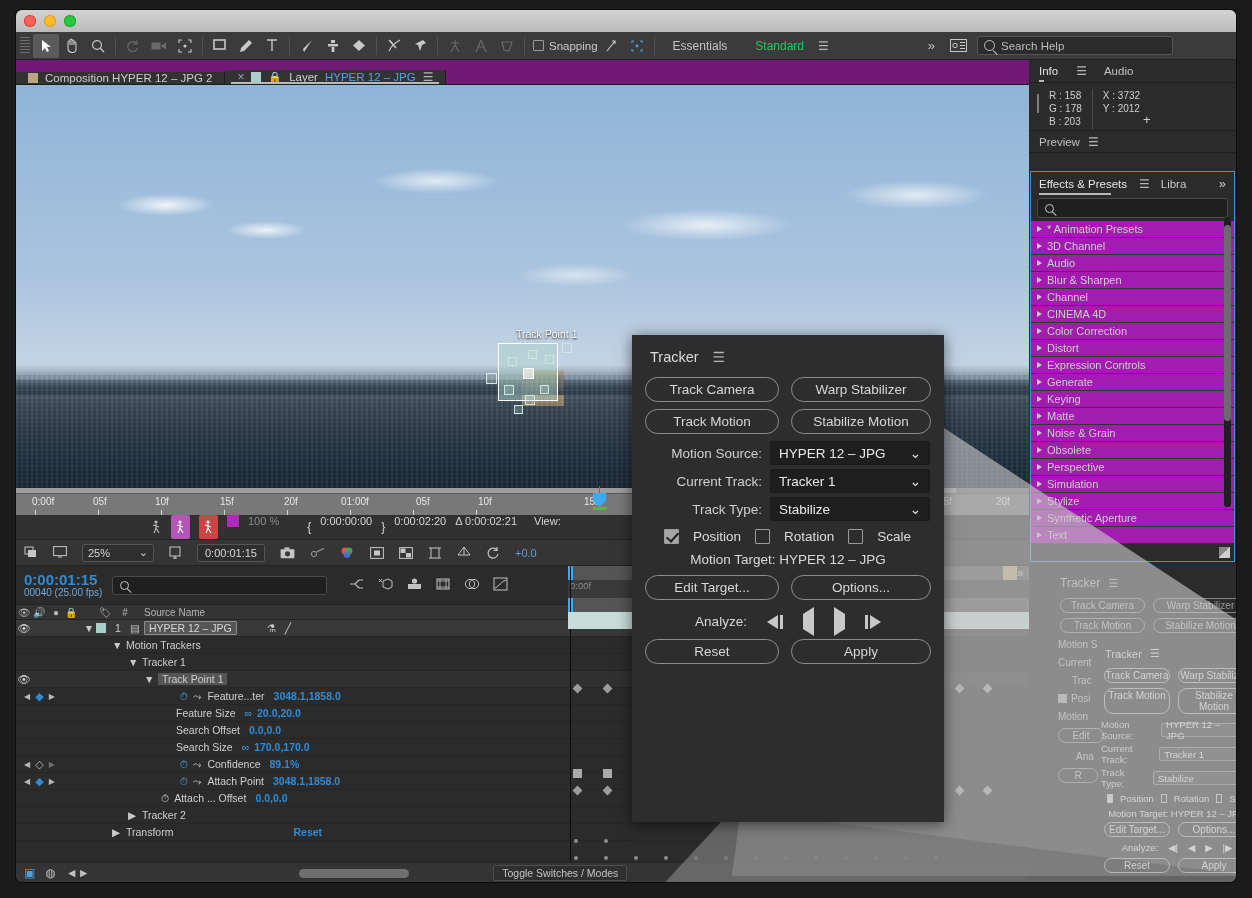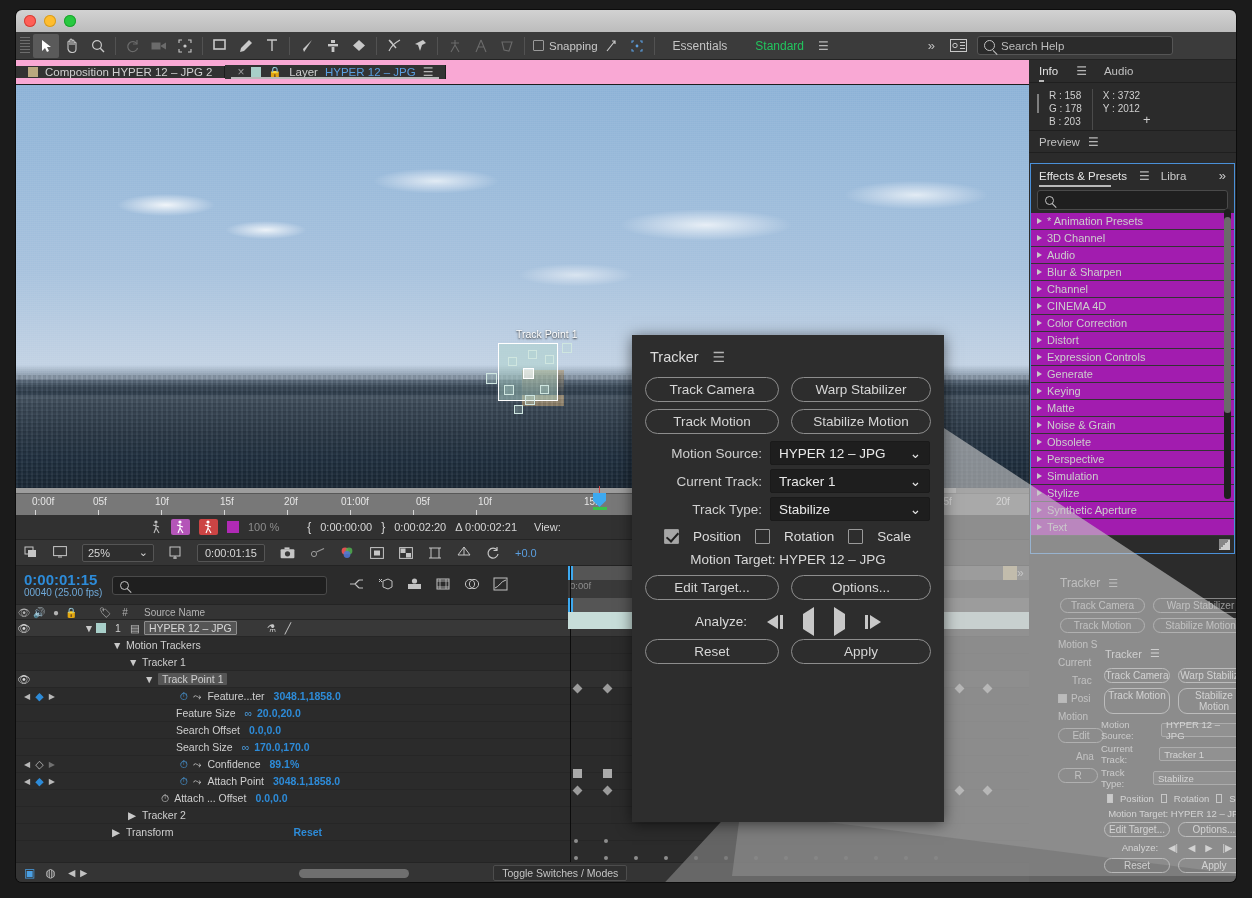--- a/index.html
+++ b/index.html
@@ -44,21 +44,21 @@
   .ws{ color:#c4c4c4; font-size:12px; padding:0 14px; }
   .ws.blue{ color:#22c55e; }
   .chev{ color:#c0c0c0; font-size:13px; padding:0 10px;}
   .searchwrap{ margin-left:6px; margin-right:6px; display:flex; align-items:center;
     background:#2b2b2b; border:1px solid #555; border-radius:3px; height:19px; width:196px; padding:0 6px; gap:6px;}
   .searchwrap span{ color:#bdbdbd; font-size:11.5px;}
   .mag{ width:11px;height:11px;border:1.4px solid #c3c3c3;border-radius:50%;position:relative;display:inline-block;}
   .mag:after{content:"";position:absolute;right:-4px;bottom:-3px;width:6px;height:1.4px;background:#c3c3c3;transform:rotate(45deg);}
 
   
-  .tabstrip{ height:25px; background:#f9a8d4; display:flex; align-items:center; border-bottom:1px solid #1d1d1d;}
+  .tabstrip{ height:25px; background:#701a75; display:flex; align-items:flex-end; border-bottom:1px solid #1d1d1d;}
   .tab{ display:flex;align-items:center;gap:7px;padding:0 12px; color:#cfcfcf;font-size:11.5px;
         background:#323232; border-right:1px solid #1d1d1d; position:relative;}
   .tab.active{ background:#333; }
   .tab.active:after{content:"";position:absolute;left:6px;right:6px;bottom:0;height:2px;background:#b9b9b9;}
   .swatch{ width:10px;height:10px;background:#b9a87f;}
   .swatch.cy{ background:#a8cfc9; }
   .tabclose{ color:#9c9c9c;font-size:12px;}
   .blue{ color:#5a9fe0; }
   .hamb{ color:#b5b5b5; font-size:12px; letter-spacing:-1px;}
   .tabfill{ flex:1; background:#2b2b2b;}
@@ -109,21 +109,21 @@
   .vruler .tickmark{ position:absolute; bottom:0; width:1px;height:5px; background:#d6d6d6;}
   .vprogress{ position:absolute; left:0; top:478px; height:5px; width:1013px; background:#6d6d6d;}
   .vprogress i{ position:absolute;left:0;top:0;height:5px;width:940px;background:#9d9d9d;display:block;}
   .chead{ position:absolute; top:483px; width:13px;height:14px;background:#3da9f0; left:577px;
     clip-path:polygon(0 0,100% 0,100% 55%,50% 100%,0 55%);}
   .cheadline{ position:absolute; top:476px; left:583px; width:1px;height:10px; background:#d04545;}
   .cheadgreen{ position:absolute; top:497px; left:577px; width:14px;height:3px;background:#39c24a;}
 
   
   .vbar1{ position:absolute; left:0; top:505px; width:1013px; height:25px; background:#313131;
-    display:flex; align-items:center; border-bottom:1px solid #242424; padding-left:135px; gap:9px; font-size:11px; color:#b6b6b6;}
+    display:flex; border-bottom:1px solid #242424; padding-left:135px; gap:9px; font-size:11px; color:#b6b6b6;}
   .vbar2{ position:absolute; left:0; top:530px; width:1013px; height:26px; background:#353535;
     display:flex; align-items:center; gap:15px; padding-left:8px; font-size:11px; color:#c0c0c0; border-bottom:1px solid #232323;}
   .pill{ display:inline-flex;align-items:center;justify-content:center; padding:1px 4px; border-radius:2px;}
   .pill.magenta{ background:#b455b8;}
   .pill.red{ background:#c44;}
   .msq{ width:12px;height:12px;background:#b02ab5;}
   .zoomsel{ display:flex;align-items:center;justify-content:space-between; background:#2e2e2e;border:1px solid #555;
      border-radius:2px;height:18px;width:72px;padding:0 5px;color:#d5d5d5;font-size:11px;}
   .tcfield{ background:#2e2e2e;border:1px solid #555;border-radius:2px;height:18px;display:flex;align-items:center;
      padding:0 7px;color:#d7d7d7;font-size:11px;}
@@ -800,21 +800,21 @@
         <div>X : 3732</div>
         <div>Y : 2012</div>
       </div>
       <div style="position:absolute;left:114px;bottom:3px;color:#cfcfcf;font-size:13px">+</div>
     </div>
     <div class="prevbar">
       <span>Preview</span>
       <span class="hamb">☰</span>
     </div>
 
-    <div class="fxpanel" style="margin:10px 1px;height:391px;position:relative;">
+    <div class="fxpanel" style="margin:18px 1px;height:391px;position:relative;">
       <div class="fxtabs">
         <span class="on">Effects &amp; Presets</span>
         <span class="hamb">☰</span>
         <span>Libra</span>
         <span style="flex:1"></span>
         <span style="font-size:13px">»</span>
       </div>
       <div class="fxsearch">
         <i class="mag" style="width:9px;height:9px"></i>
         <span></span>

